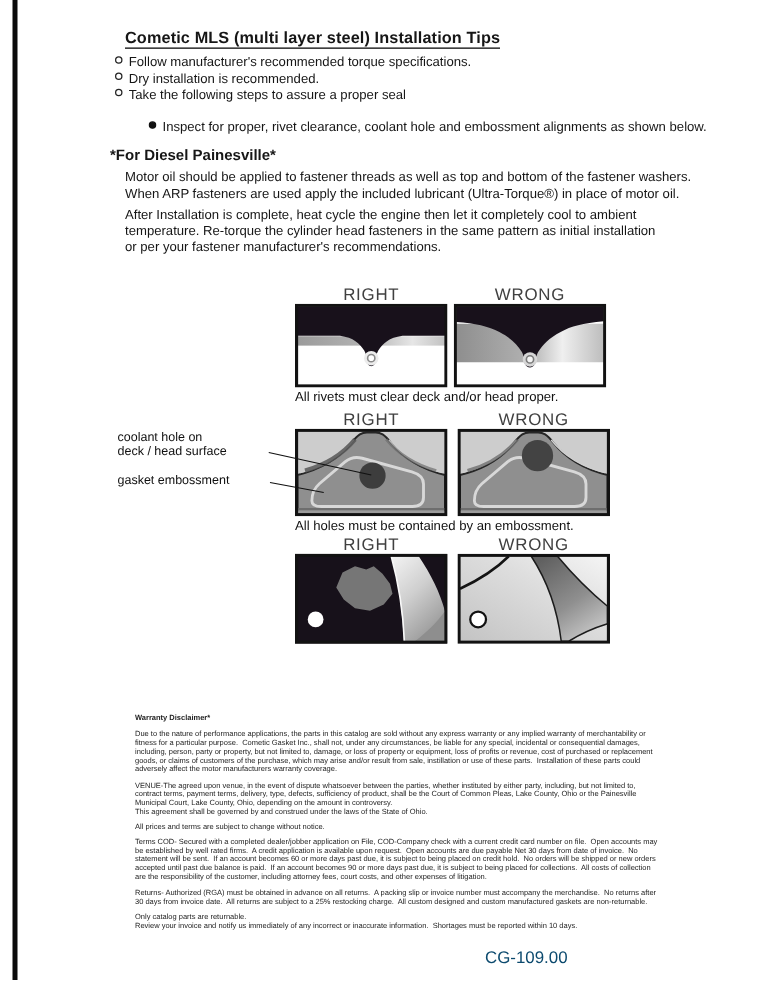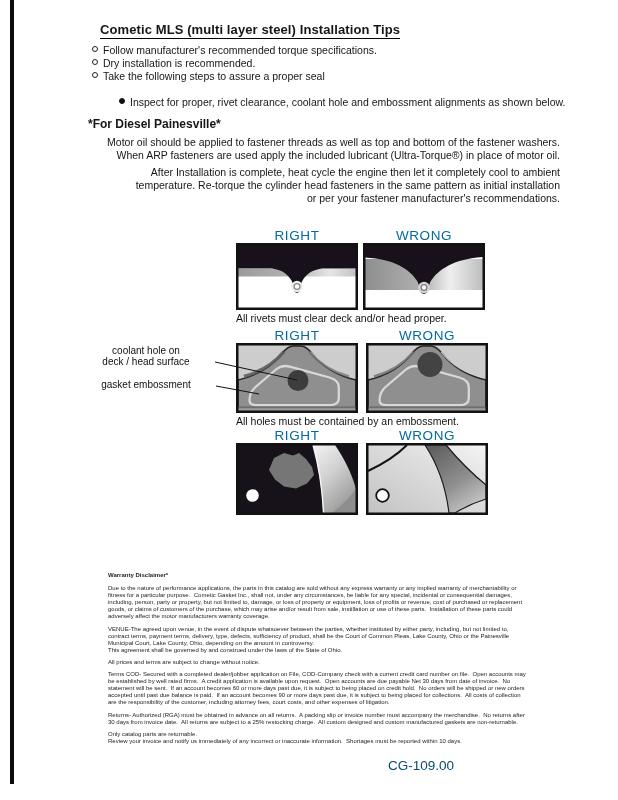--- a/index.html
+++ b/index.html
@@ -1,37 +1,37 @@
 <!DOCTYPE html>
 <html><head>
 <meta charset="utf-8">
 <style>
   html,body{margin:0;padding:0;background:#ffffff;}
   .page{position:relative;width:618px;height:784px;background:#ffffff;overflow:hidden;
         font-family:"Liberation Sans", sans-serif;color:#161616;}
   .abs{position:absolute;}
-  .preline{white-space:pre-line;text-align:right;}
+  .preline{white-space:pre-line;}
   
   .artifact-left{left:10px;top:0;width:4px;height:794px;background:#0b0b0b;}
   .artifact-bottom{left:12px;top:791px;width:33px;height:4px;background:#0b0b0b;}
   
   .title{left:100px;top:22px;font-size:13px;font-weight:bold;border-bottom:1.5px solid #000;
          padding-bottom:1px;letter-spacing:.1px;}
   .tiprow{left:92px;font-size:10.5px;line-height:13px;white-space:nowrap;}
   .subrow{left:119px;}
   .dot{display:inline-block;width:4px;height:4px;border-radius:50%;border:1px solid #222;
        margin-right:5px;vertical-align:2px;}
   .dot.filled{background:#111;border-color:#111;}
   .h2{left:88px;top:117px;font-size:12px;font-weight:bold;}
   .body{left:100px;width:460px;font-size:10.5px;line-height:13px;}
   
-  .figlabel{width:122px;text-align:center;font-size:13.5px;letter-spacing:.6px;color:#0369a1;}
+  .figlabel{width:122px;text-align:center;font-size:13.5px;letter-spacing:.6px;color:#404040;}
   .panel{width:122px;}
   .caption{font-size:10.5px;line-height:12px;color:#121212;}
-  .ann{left:84px;width:124px;text-align:center;font-size:10px;line-height:11.2px;color:#101010;}
+  .ann{left:94px;width:124px;text-align:left;font-size:10px;line-height:11.2px;color:#101010;}
   .leader{left:0;top:0;width:618px;height:800px;pointer-events:none;}
   
   .legal{left:108px;top:572px;width:480px;font-size:6px;line-height:7.1px;color:#1d1d1d;}
   .legal .lg-h{font-weight:bold;margin:0 0 6px 0;white-space:pre;}
   .legal p{margin:0 0 5px 0;white-space:pre;}
   .pagenum{left:388px;top:758px;font-size:13.5px;color:#0c4a6e;}
 </style>
 </head>
 <body>
 

